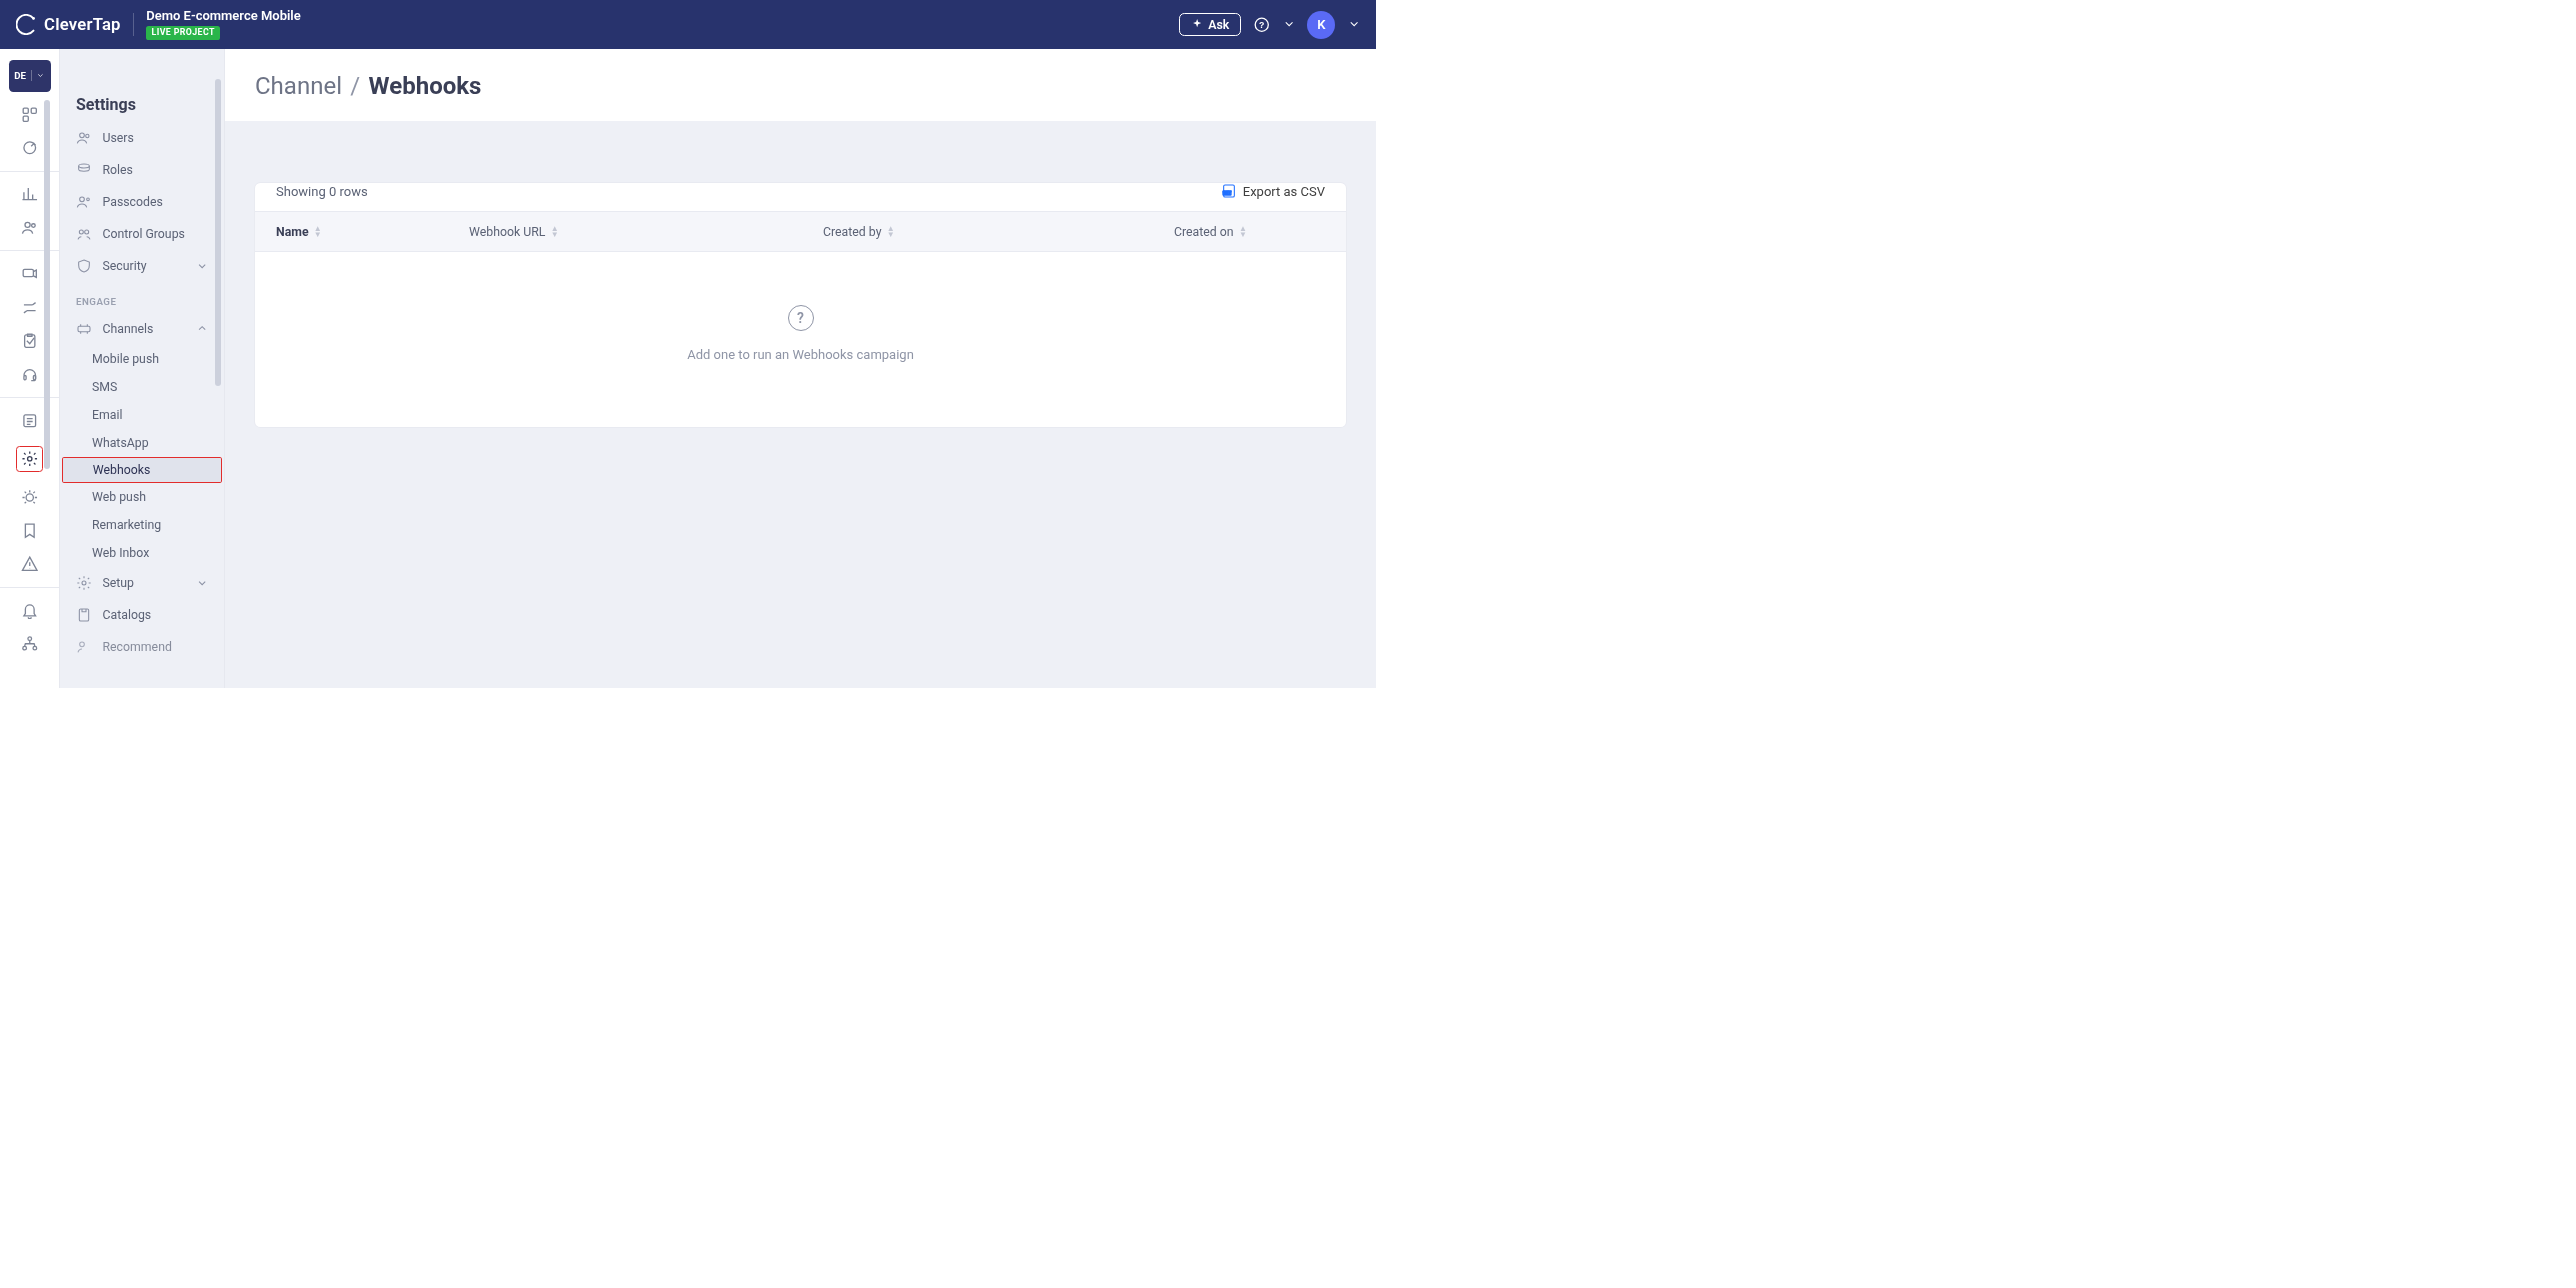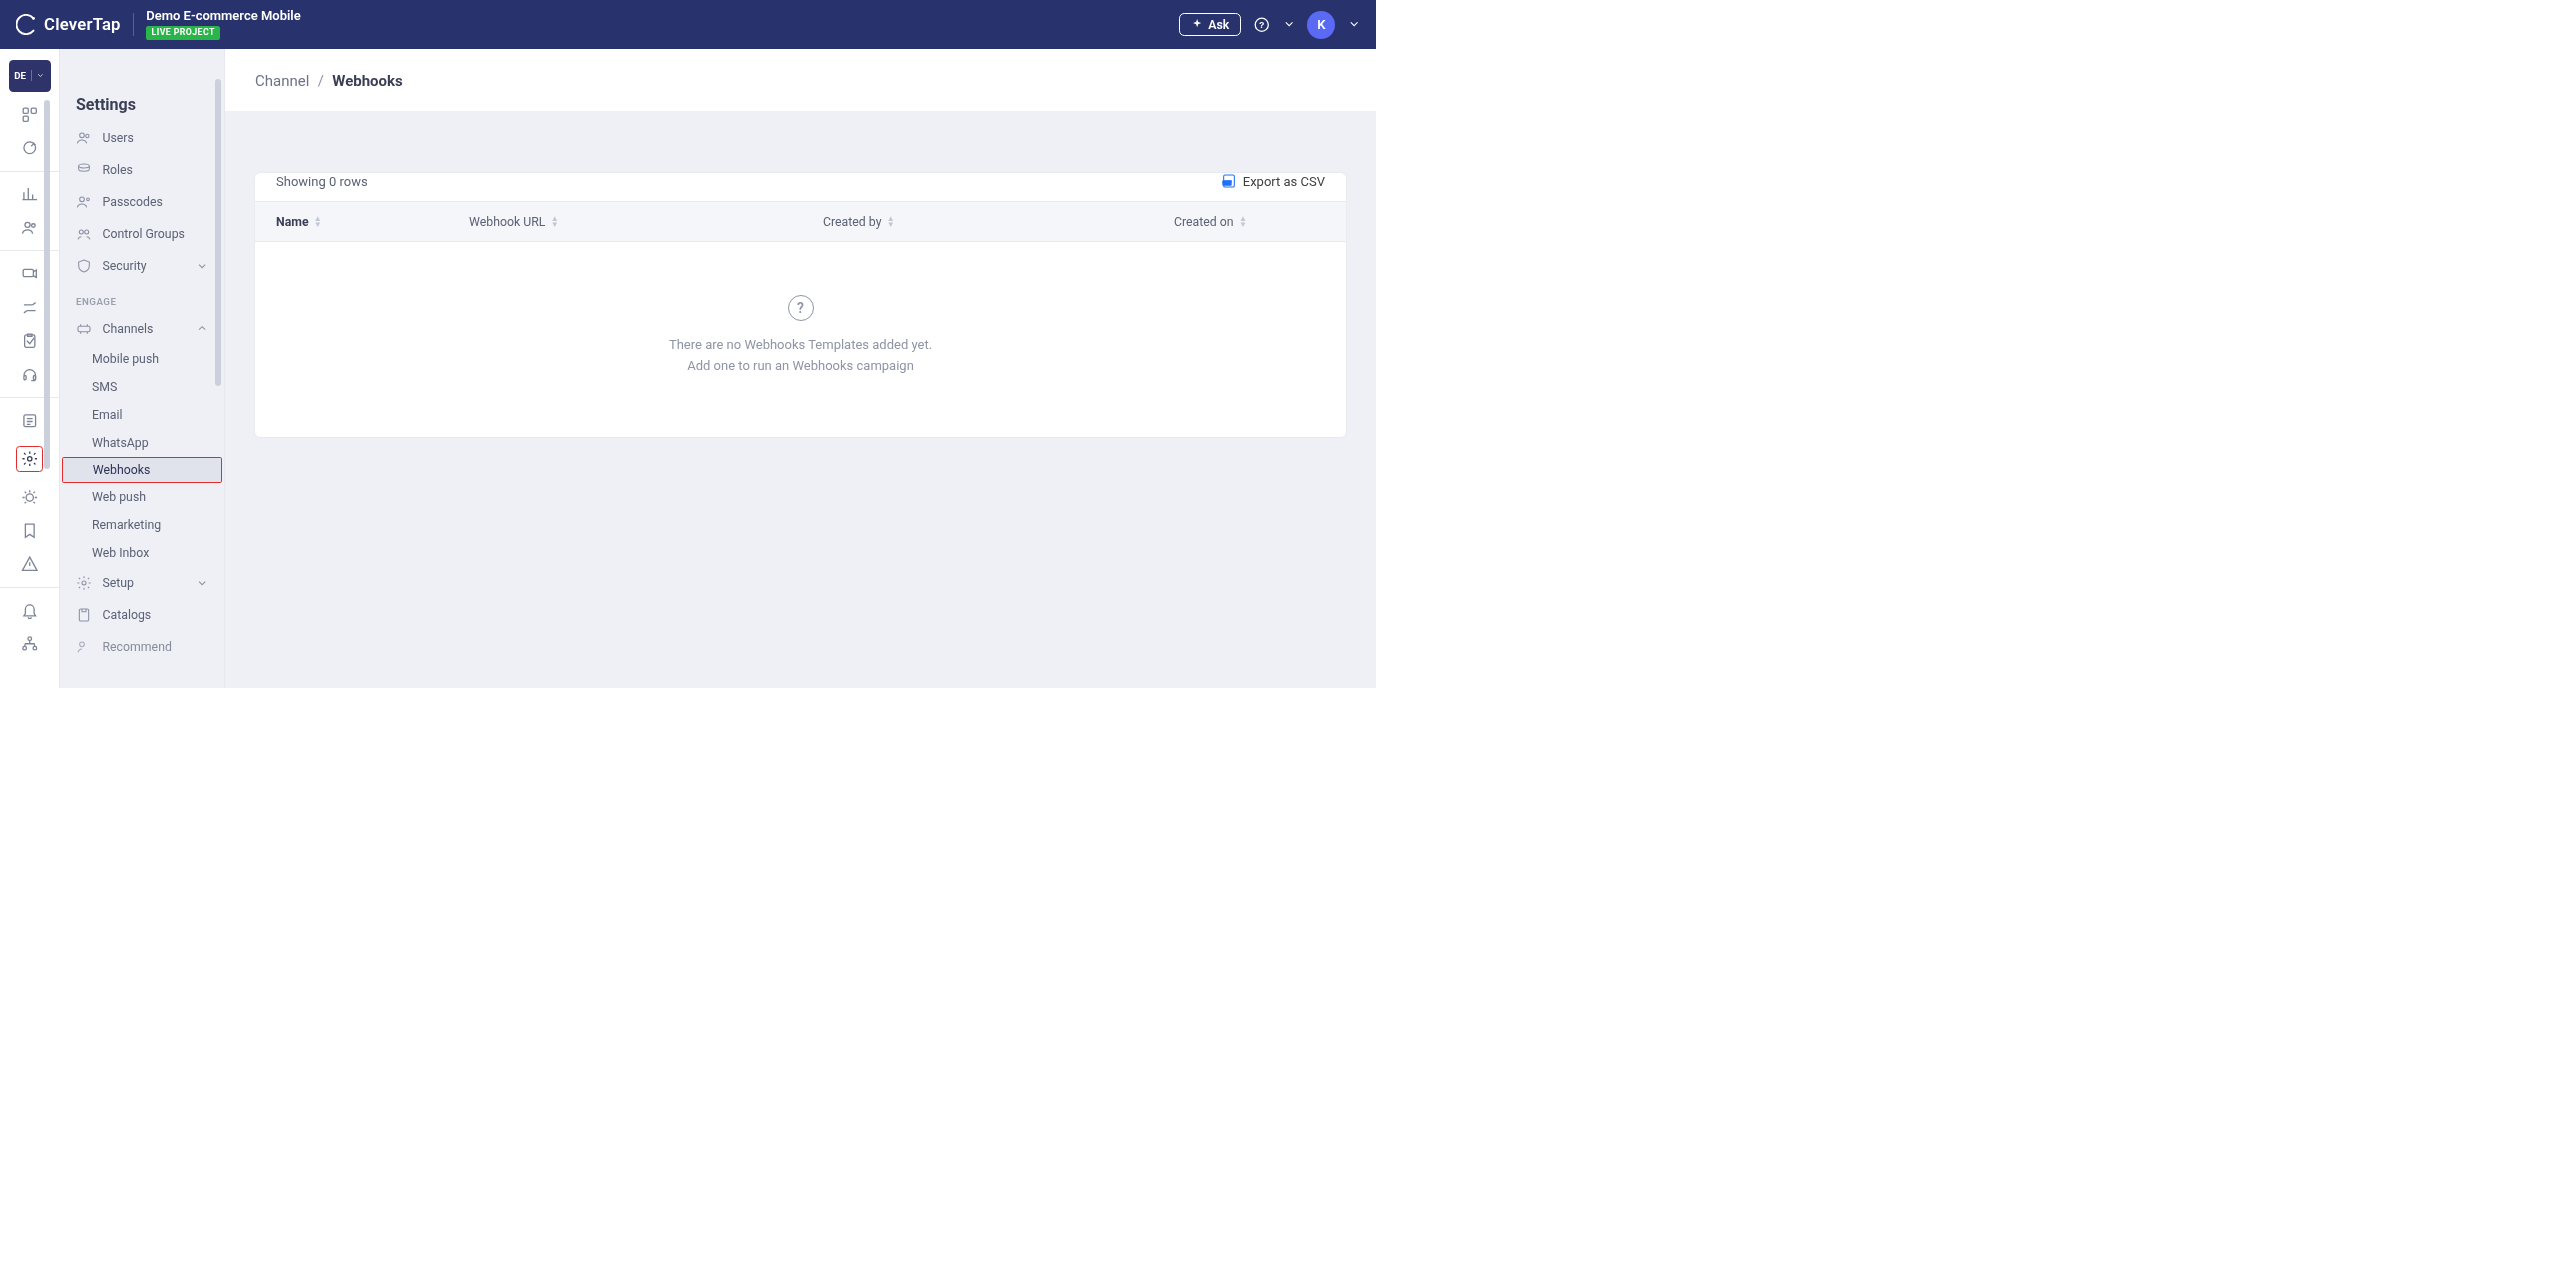--- a/index.html
+++ b/index.html
@@ -42,21 +42,21 @@
   .side2-item.expandable { justify-content:flex-start; }
   .side2-item .chev-r { margin-left:auto; color:#8b91a4; }
   .side2-section { font-size:9.7px; letter-spacing:0.5px; font-weight:600; color:#9aa0b0; padding:14px 16px 5.3px; }
   .side2-sub { padding:7px 16px 7px 32px; font-size:12.3px; color:#5b6275; cursor:pointer; }
   .side2-sub.active { background:#e0e3ec; color:#2e3354; border:1.8px solid #e22c2c; border-radius:1.8px; padding:5.3px 14px 5.3px 30px; margin:0 1.8px; }
   .side2-list { overflow:auto; flex:1;margin-top:28px; }
 
   
   .main { flex:1; background:#fff; display:flex; flex-direction:column; overflow:hidden; }
   .crumbbar { padding:23px 30px 21px; }
-  .crumb { font-size:15px; color:#6e7486; }
+  .crumb { font-size:24px; color:#6e7486; }
   .crumb-sep { color:#8f95a6; margin:0 5.3px; font-weight:400; }
   .crumb-current { font-weight:700; color:#3a3f56; }
   .content-area { background:#eef0f6; flex:1; padding:30px 30px 0; overflow:auto; }
   .card { background:#fff; border-radius:5.3px; box-shadow:0 0 0 0.9px #e8eaf1; }
   .card-top { display:flex; align-items:center; padding:17.5px 21px 17.5px; gap:14px; }
   .search-wrap { background:#eef0f6; border-radius:5.3px; display:flex; align-items:center; gap:7px; padding:8.8px 12.3px; width:228px; }
   .search-wrap input { background:transparent; border:none; outline:none; font-size:13px; color:#3a3f56; width:100%; }
   .search-wrap input::placeholder { color:#7d8495; }
   .spacer-flex { flex:1; }
   .addbtn-wrap { border:2.6px solid #e22c2c; padding:10.5px 8.8px; border-radius:3.5px; }
@@ -394,20 +394,19 @@
             <span>Created by</span>
             <span class="sort-arrows">▲<br>▼</span>
           </div>
           <div class="th">
             <span>Created on</span>
             <span class="sort-arrows">▲<br>▼</span>
           </div>
         </div>
         <div class="empty">
           <div class="qicon">?</div>
-          <p>There are no Webhooks Templates added yet.</p>
           <p>Add one to run an Webhooks campaign</p>
         </div>
       </div>
     </div>
   </div>
 </div>
 
 
 </body></html>

